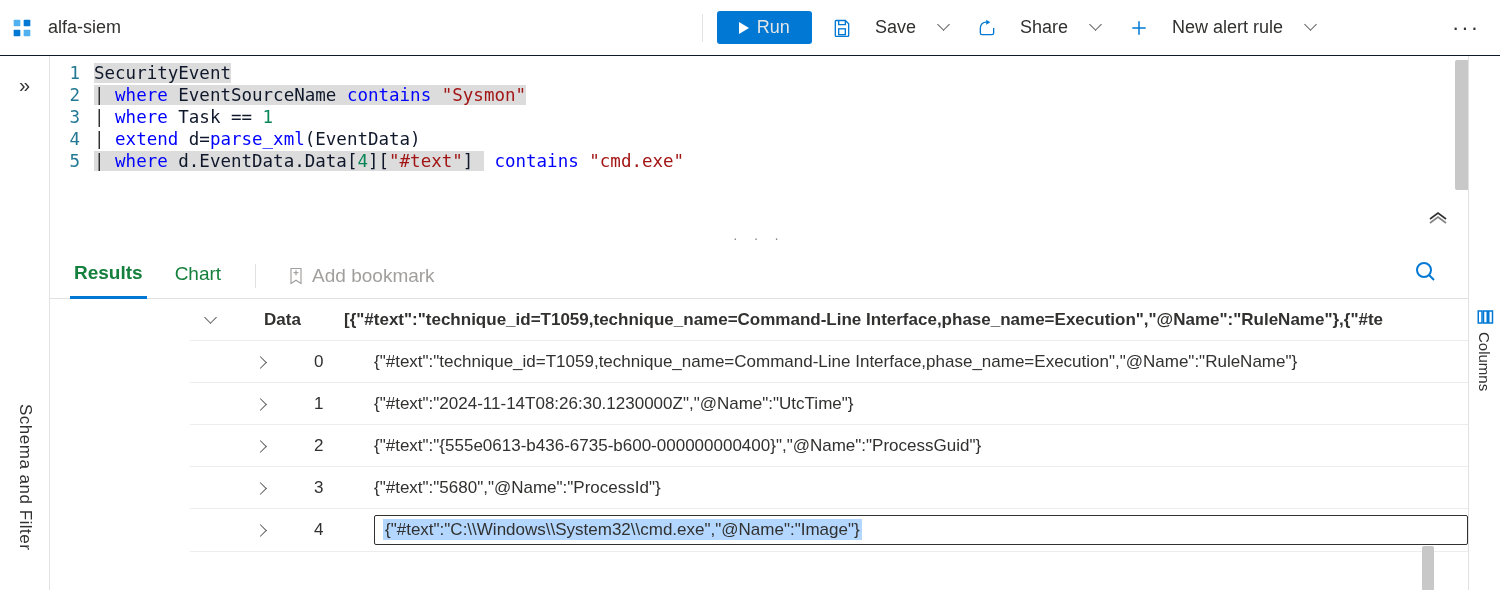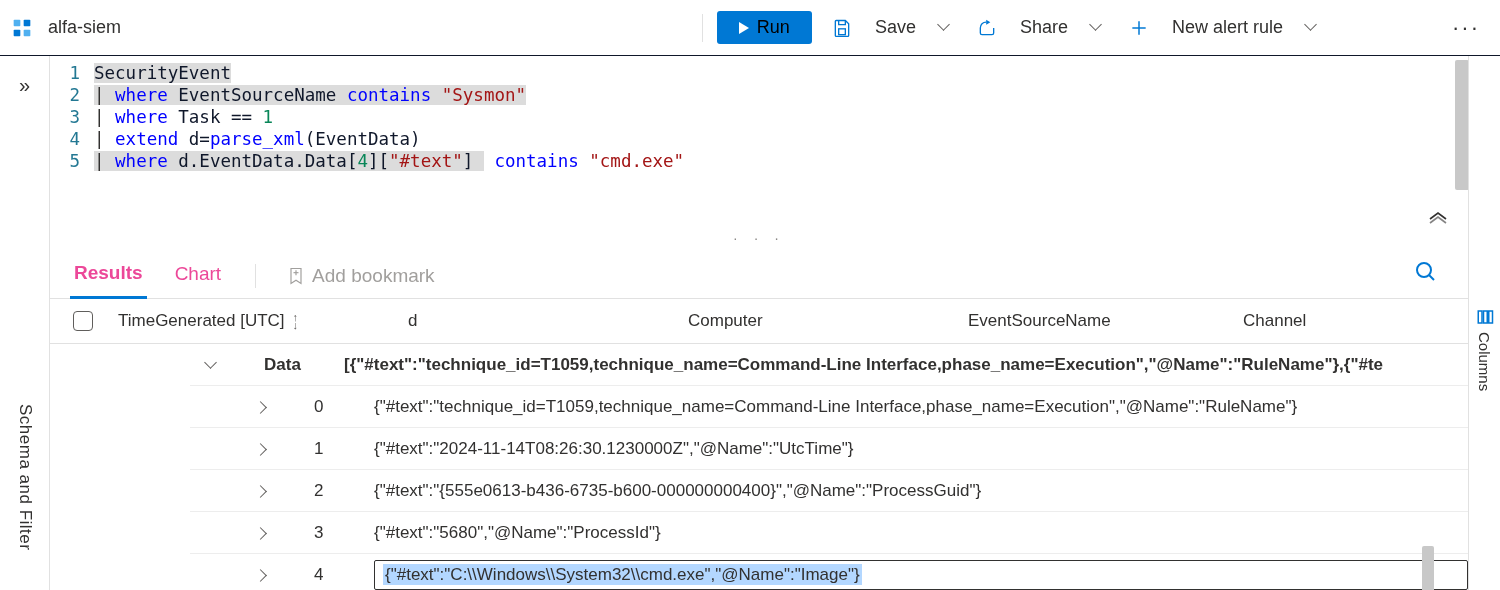--- a/index.html
+++ b/index.html
@@ -41,21 +41,21 @@
       align-items: center;
       gap: 14px;
     }
     .divider-v {
       width: 1px;
       height: 28px;
       background: #e1e1e1;
     }
     .run-btn {
       background: #0078d4;
-      color: #000000;
+      color: #e5e5e5;
       border: none;
       border-radius: 3px;
       padding: 6px 22px;
       font-size: 18px;
       font-weight: 400;
       display: flex;
       align-items: center;
       gap: 8px;
       cursor: pointer;
     }
@@ -188,21 +188,21 @@
       align-items: center;
       padding: 8px 20px 0 20px;
       gap: 24px;
       border-bottom: 1px solid #e1e1e1;
       position: relative;
     }
     .tab {
       font-size: 19px;
       padding: 8px 4px 12px 4px;
       cursor: pointer;
-      color: #ec4899;
+      color: #15803d;
     }
     .tab.active {
       font-weight: 600;
       border-bottom: 3px solid #0078d4;
       margin-bottom: -1px;
     }
     .results-header .divider-v { margin: 0 6px; height: 24px; }
     .add-bookmark {
       display: flex;
       align-items: center;
@@ -422,36 +422,20 @@
         <span>Add bookmark</span>
       </div>
       <div class="search-ico">
         <svg width="24" height="24" viewBox="0 0 24 24" fill="none" stroke="#0078d4" stroke-width="2">
             <circle cx="10" cy="10" r="7"></circle>
             <line x1="20" y1="20" x2="15" y2="15"></line>
           </svg>
       </div>
     </div>
 
-    <div class="table-head">
-      <div class="col-check">
-        <div class="checkbox"></div>
-      </div>
-      <div class="col time">
-        <span>TimeGenerated [UTC]</span>
-        <div class="sort-icons">
-            <span>↑</span>
-            <span>↓</span>
-          </div>
-      </div>
-      <div class="col d">d</div>
-      <div class="col comp">Computer</div>
-      <div class="col esn">EventSourceName</div>
-      <div class="col chan">Channel</div>
-    </div>
 
     <div class="table-body">
       <div class="data-row parent">
         <div class="exp"><span class="chev-down-sm"></span></div>
         <div class="key">Data</div>
         <div class="val" style="font-weight:600">[{"#text":"technique_id=T1059,technique_name=Command-Line Interface,phase_name=Execution","@Name":"RuleName"},{"#te</div>
       </div>
       <div id="items">
           <div class="data-row" style="padding-left: 50px;">
             <div class="exp"><span class="chev-right-sm"></span></div>

